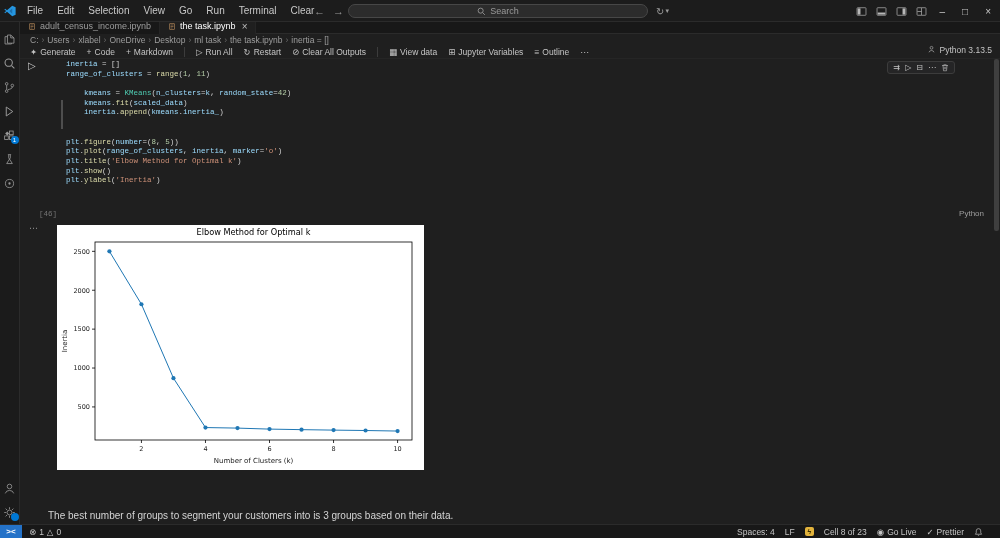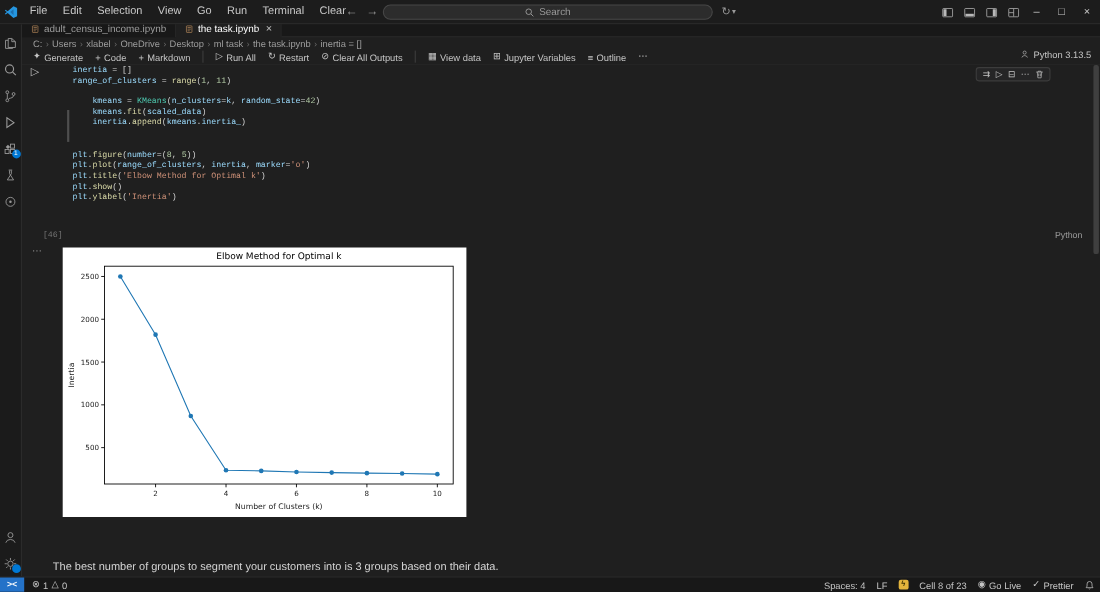--- a/index.html
+++ b/index.html
@@ -70,21 +70,21 @@
   #plot{position:absolute;left:37px;top:166px;width:367px;height:245px;background:#ffffff;}
   #markdown-cell{position:absolute;left:28px;top:441px;font-size:10px;color:#d4d4d4;}
   #scroll-thumb{position:absolute;right:1px;top:0;width:5px;height:172px;background:#3f3f3f;border-radius:2px;}
 
   
   #statusbar{position:absolute;left:0;right:0;bottom:0;height:14px;background:#181818;
              border-top:1px solid #2b2b2b;display:flex;align-items:center;font-size:8.5px;color:#c5c5c5;z-index:6;}
   #remote{width:22px;height:14px;background:#2472c8;color:#fff;display:flex;align-items:center;
           justify-content:center;font-size:8px;font-weight:bold;}
   #problems{display:flex;align-items:center;gap:3px;margin-left:7px;}
-  #sb-right{margin-left:auto;display:flex;align-items:center;gap:10px;padding-right:5px;}
+  #sb-right{margin-left:auto;display:flex;align-items:center;gap:10px;padding-right:17px;}
   .sb-item{display:inline-flex;align-items:center;gap:3px;}
   .zap-chip{width:9px;height:9px;background:#e2b33c;border-radius:2px;color:#3b2f00;
             font-size:7px;line-height:9px;text-align:center;font-weight:bold;}
   svg{display:block;}
 </style>
 </head>
 <body>
 
 <div id="app">
 

